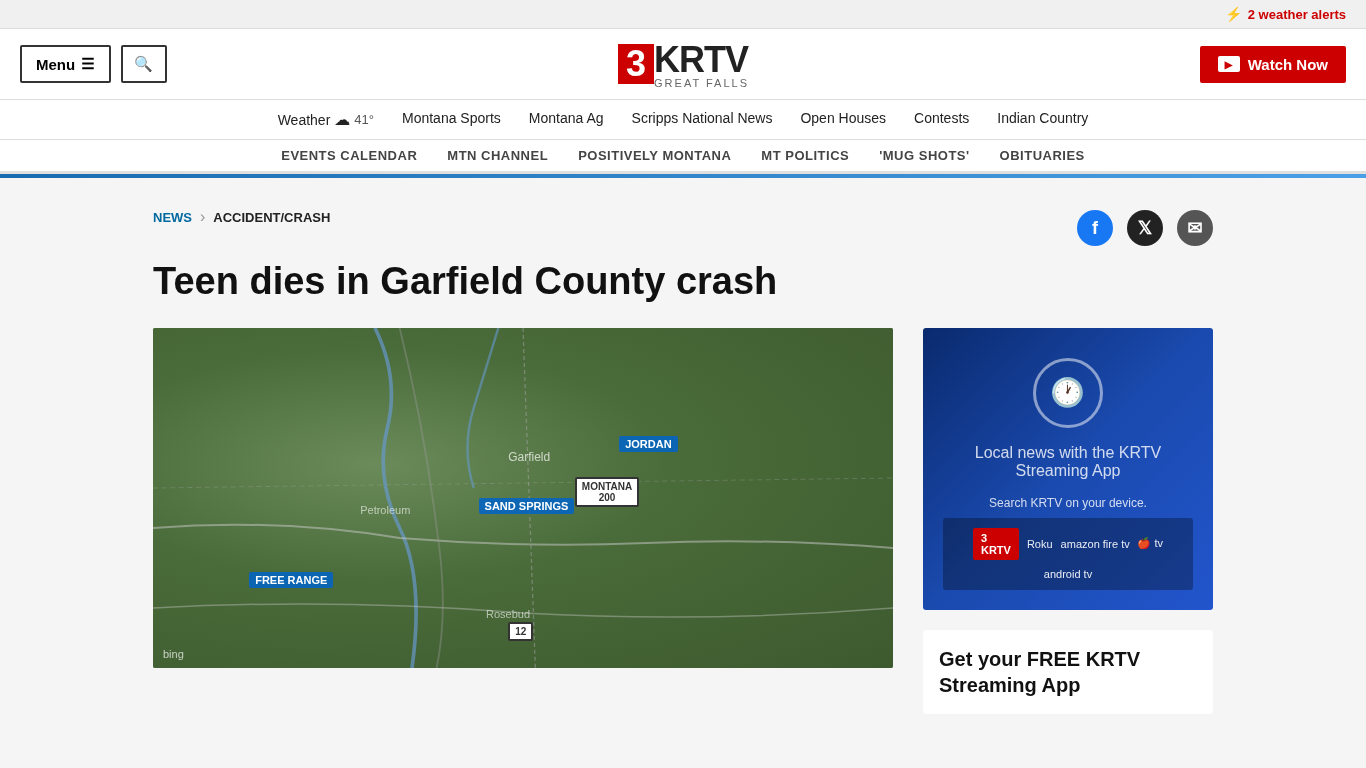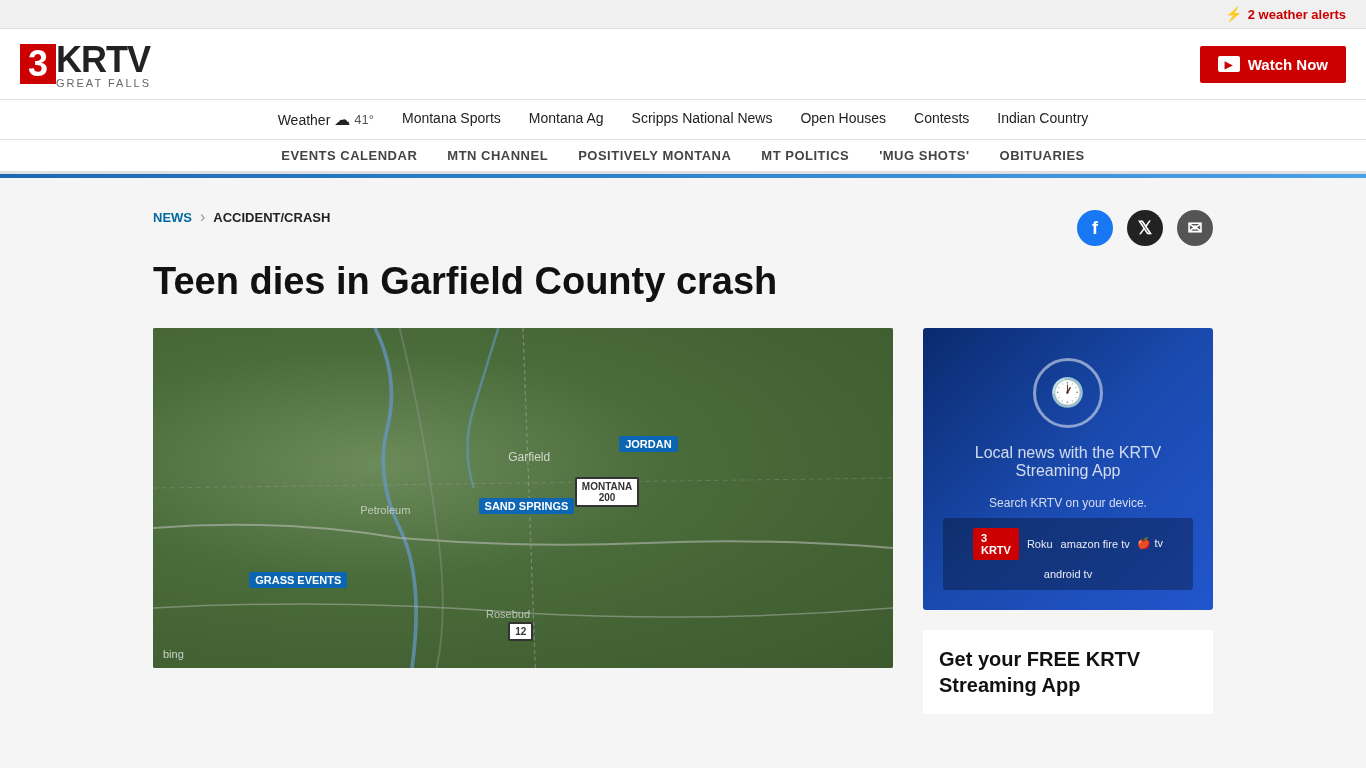--- a/index.html
+++ b/index.html
@@ -326,20 +326,29 @@
 <body>
 
 <div class="alert-bar">
   <span>
     <span class="lightning-icon">⚡</span>
     <span>2 weather alerts</span>
   </span>
 </div>
 
 <div class="header">
+  <div class="header-left">
+    <button class="menu-btn">
+      <span>Menu</span>
+      <span>☰</span>
+    </button>
+    <button class="search-btn">
+      <span>🔍</span>
+    </button>
+  </div>
 
   <div class="logo-container">
     <div class="logo">
       <div class="logo-box">3</div>
       <div class="logo-text-wrap">
         <span class="logo-krtv">KRTV</span>
         <span class="logo-sub">GREAT FALLS</span>
       </div>
     </div>
   </div>
@@ -407,21 +416,21 @@
             <path d="M 0 200 Q 100 190 200 210 Q 300 220 400 215 Q 500 210 600 220" stroke="#ccc" stroke-width="2" fill="none" opacity="0.5"></path>
             <path d="M 0 280 Q 150 270 300 285 Q 450 295 600 280" stroke="#ccc" stroke-width="1.5" fill="none" opacity="0.4"></path>
             <path d="M 200 0 Q 220 100 230 200 Q 240 280 230 340" stroke="#999" stroke-width="1.5" fill="none" opacity="0.4"></path>
 
             <path d="M 300 0 L 310 340" stroke="#aaa" stroke-width="1" fill="none" opacity="0.5" stroke-dasharray="4,3"></path>
             <path d="M 0 160 L 600 150" stroke="#aaa" stroke-width="1" fill="none" opacity="0.3" stroke-dasharray="4,3"></path>
           </svg>
 
           <div class="map-label jordan">JORDAN</div>
           <div class="map-label sand-springs">SAND SPRINGS</div>
-          <div class="map-label grass-range">GRASS EVENTS</div>
+          <div class="map-label grass-range">FREE RANGE</div>
 
           <div class="map-text-garfield">Garfield</div>
           <div class="map-text-petroleum">Petroleum</div>
           <div class="map-text-rosebud">Rosebud</div>
 
           <div class="map-road-badge r200">MONTANA<br>200</div>
           <div class="map-road-badge r12">12</div>
 
           <div class="map-bing">bing</div>
         </div>

